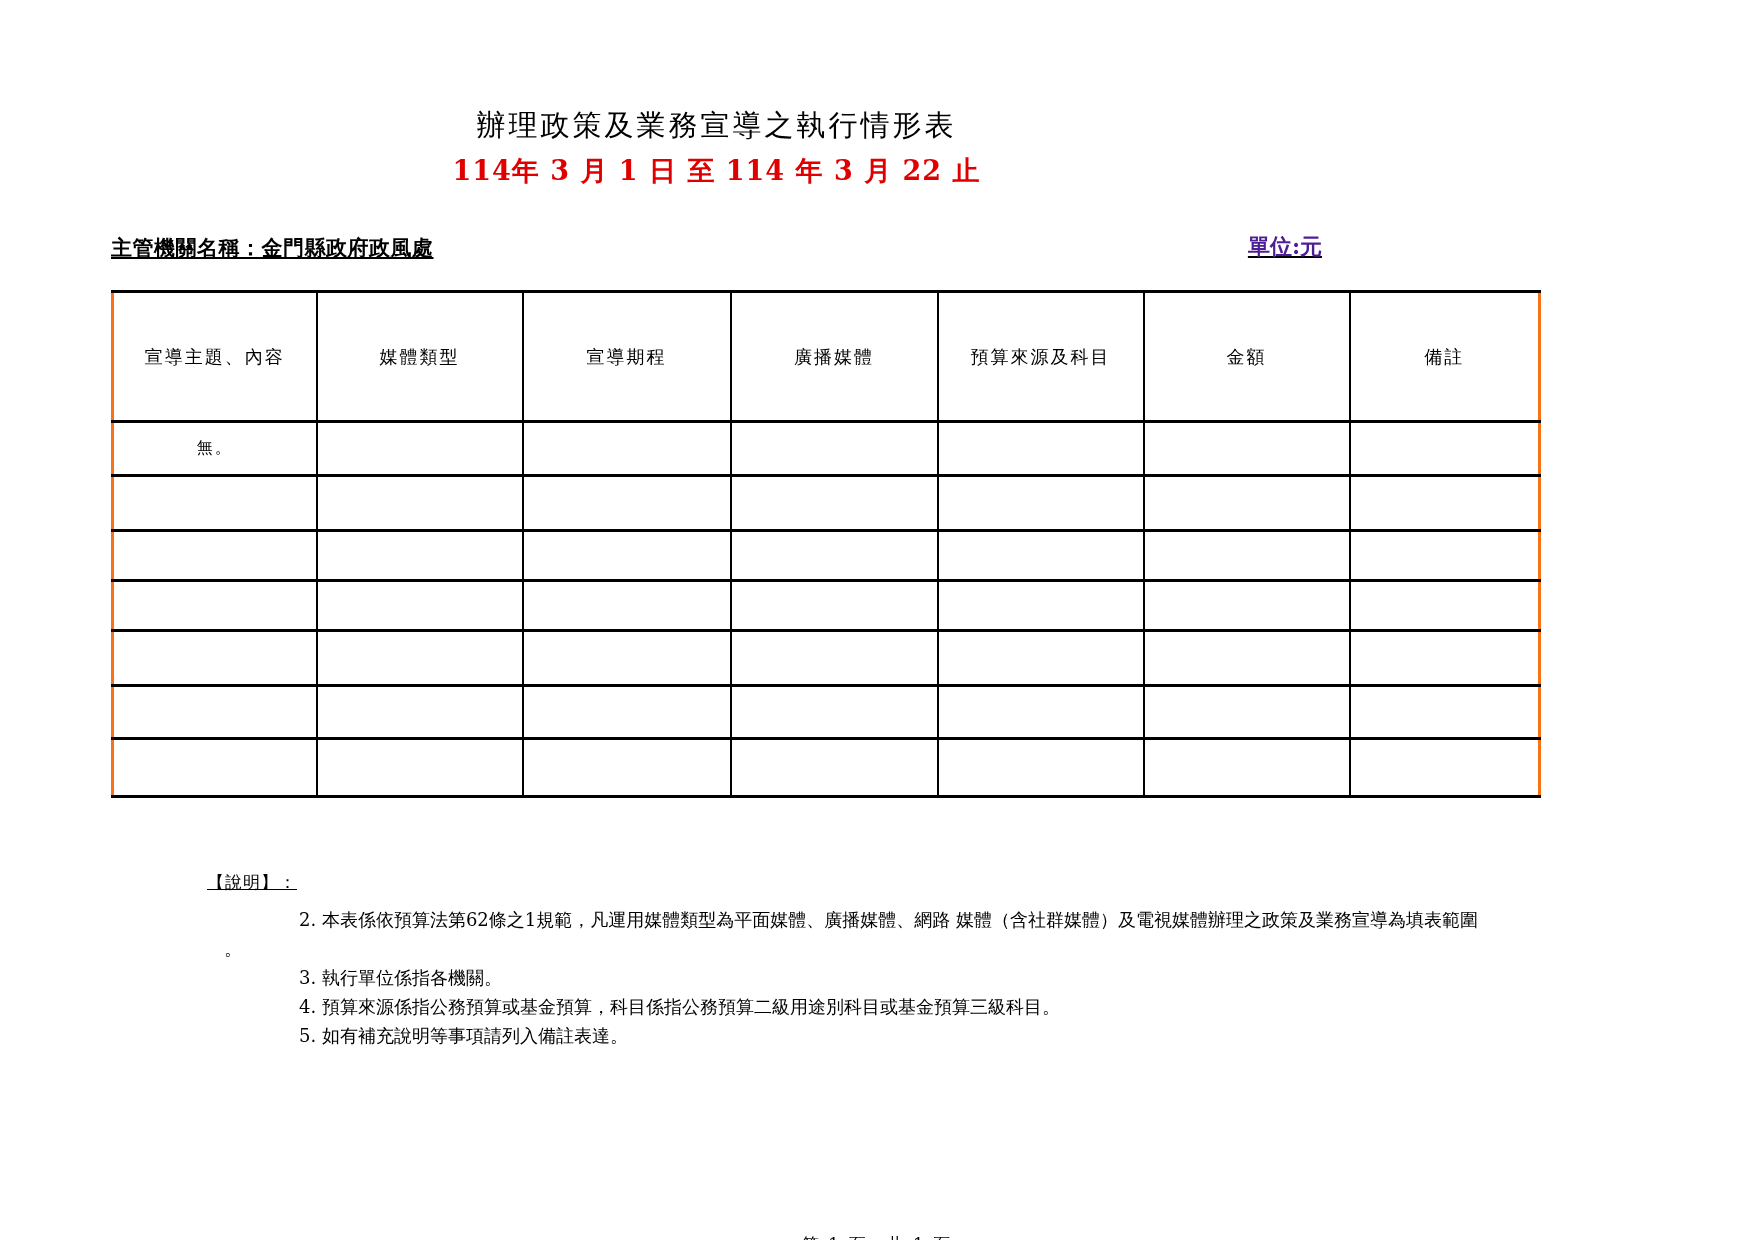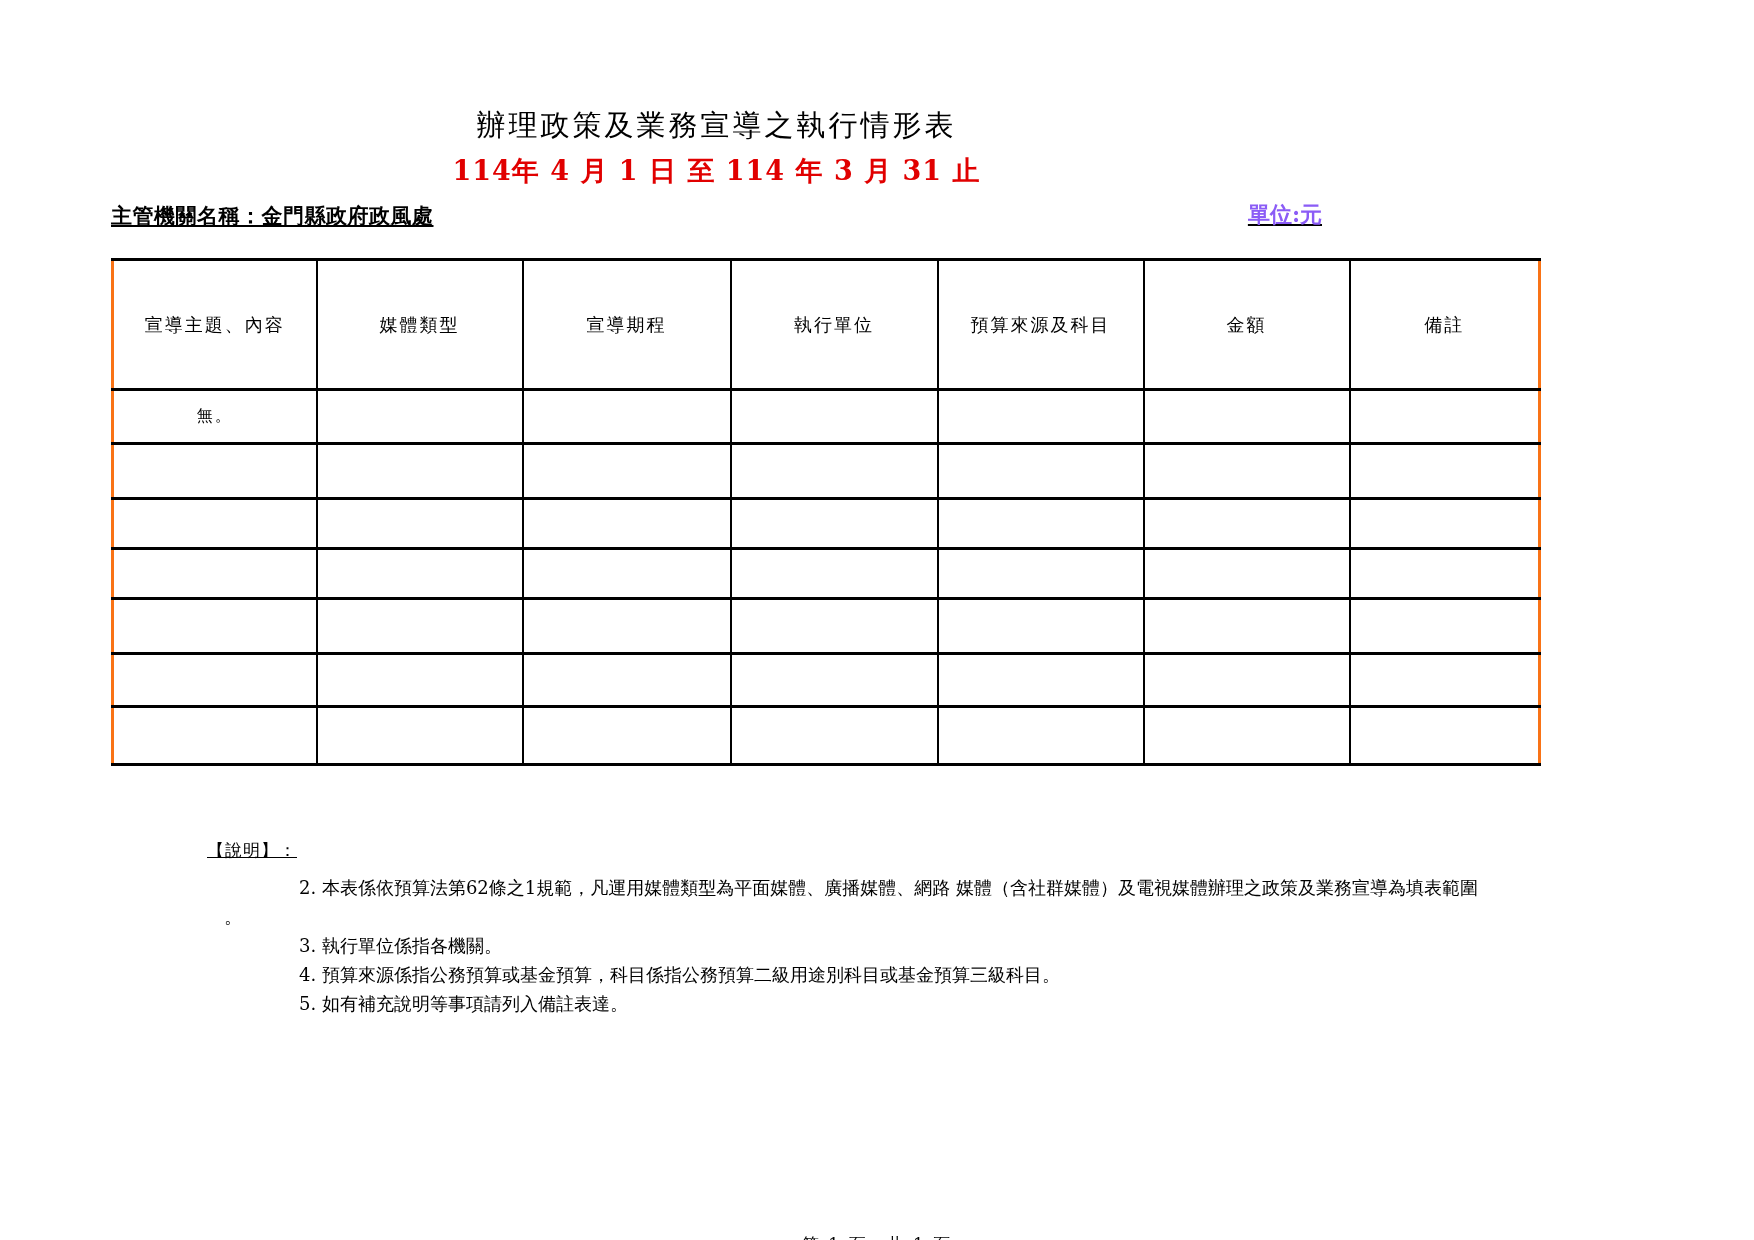--- a/index.html
+++ b/index.html
@@ -112,43 +112,43 @@
   .red { color: #e10000; }
 </style>
 </head>
 <body>
 
 <div class="page">
   <div class="content">
 
     <div class="doc-title">辦理政策及業務宣導之執行情形表</div>
 
-    <div class="doc-period red" style="color: rgb(225, 0, 0);">114年 4 月 1 日 至 114 年 3 月 31 止</div>
+    <div class="doc-period red" style="color: rgb(225, 0, 0);">114年 3 月 1 日 至 114 年 3 月 22 止</div>
 
     <div class="meta-row">
       <span class="agency">主管機關名稱：金門縣政府政風處</span>
-      <span class="unit red" style="color: #8b5cf6;">單位:元</span>
+      <span class="unit red" style="color: #4c1d95; margin-top: 32px;">單位:元</span>
     </div>
 
     <table class="report">
       <colgroup>
         <col style="width:204px">
           <col style="width:206px">
           <col style="width:208px">
         <col style="width:207px">
           <col style="width:206px">
           <col style="width:206px">
         <col style="width:190px">
       </colgroup>
       <thead>
         <tr>
           <th>宣導主題、內容</th>
           <th>媒體類型</th>
           <th>宣導期程</th>
-          <th>執行單位</th>
+          <th>廣播媒體</th>
           <th>預算來源及科目</th>
           <th>金額</th>
           <th>備註</th>
         </tr>
       </thead>
       <tbody>
           <tr>
             <td>無。</td>
             <td></td>
             <td></td>

